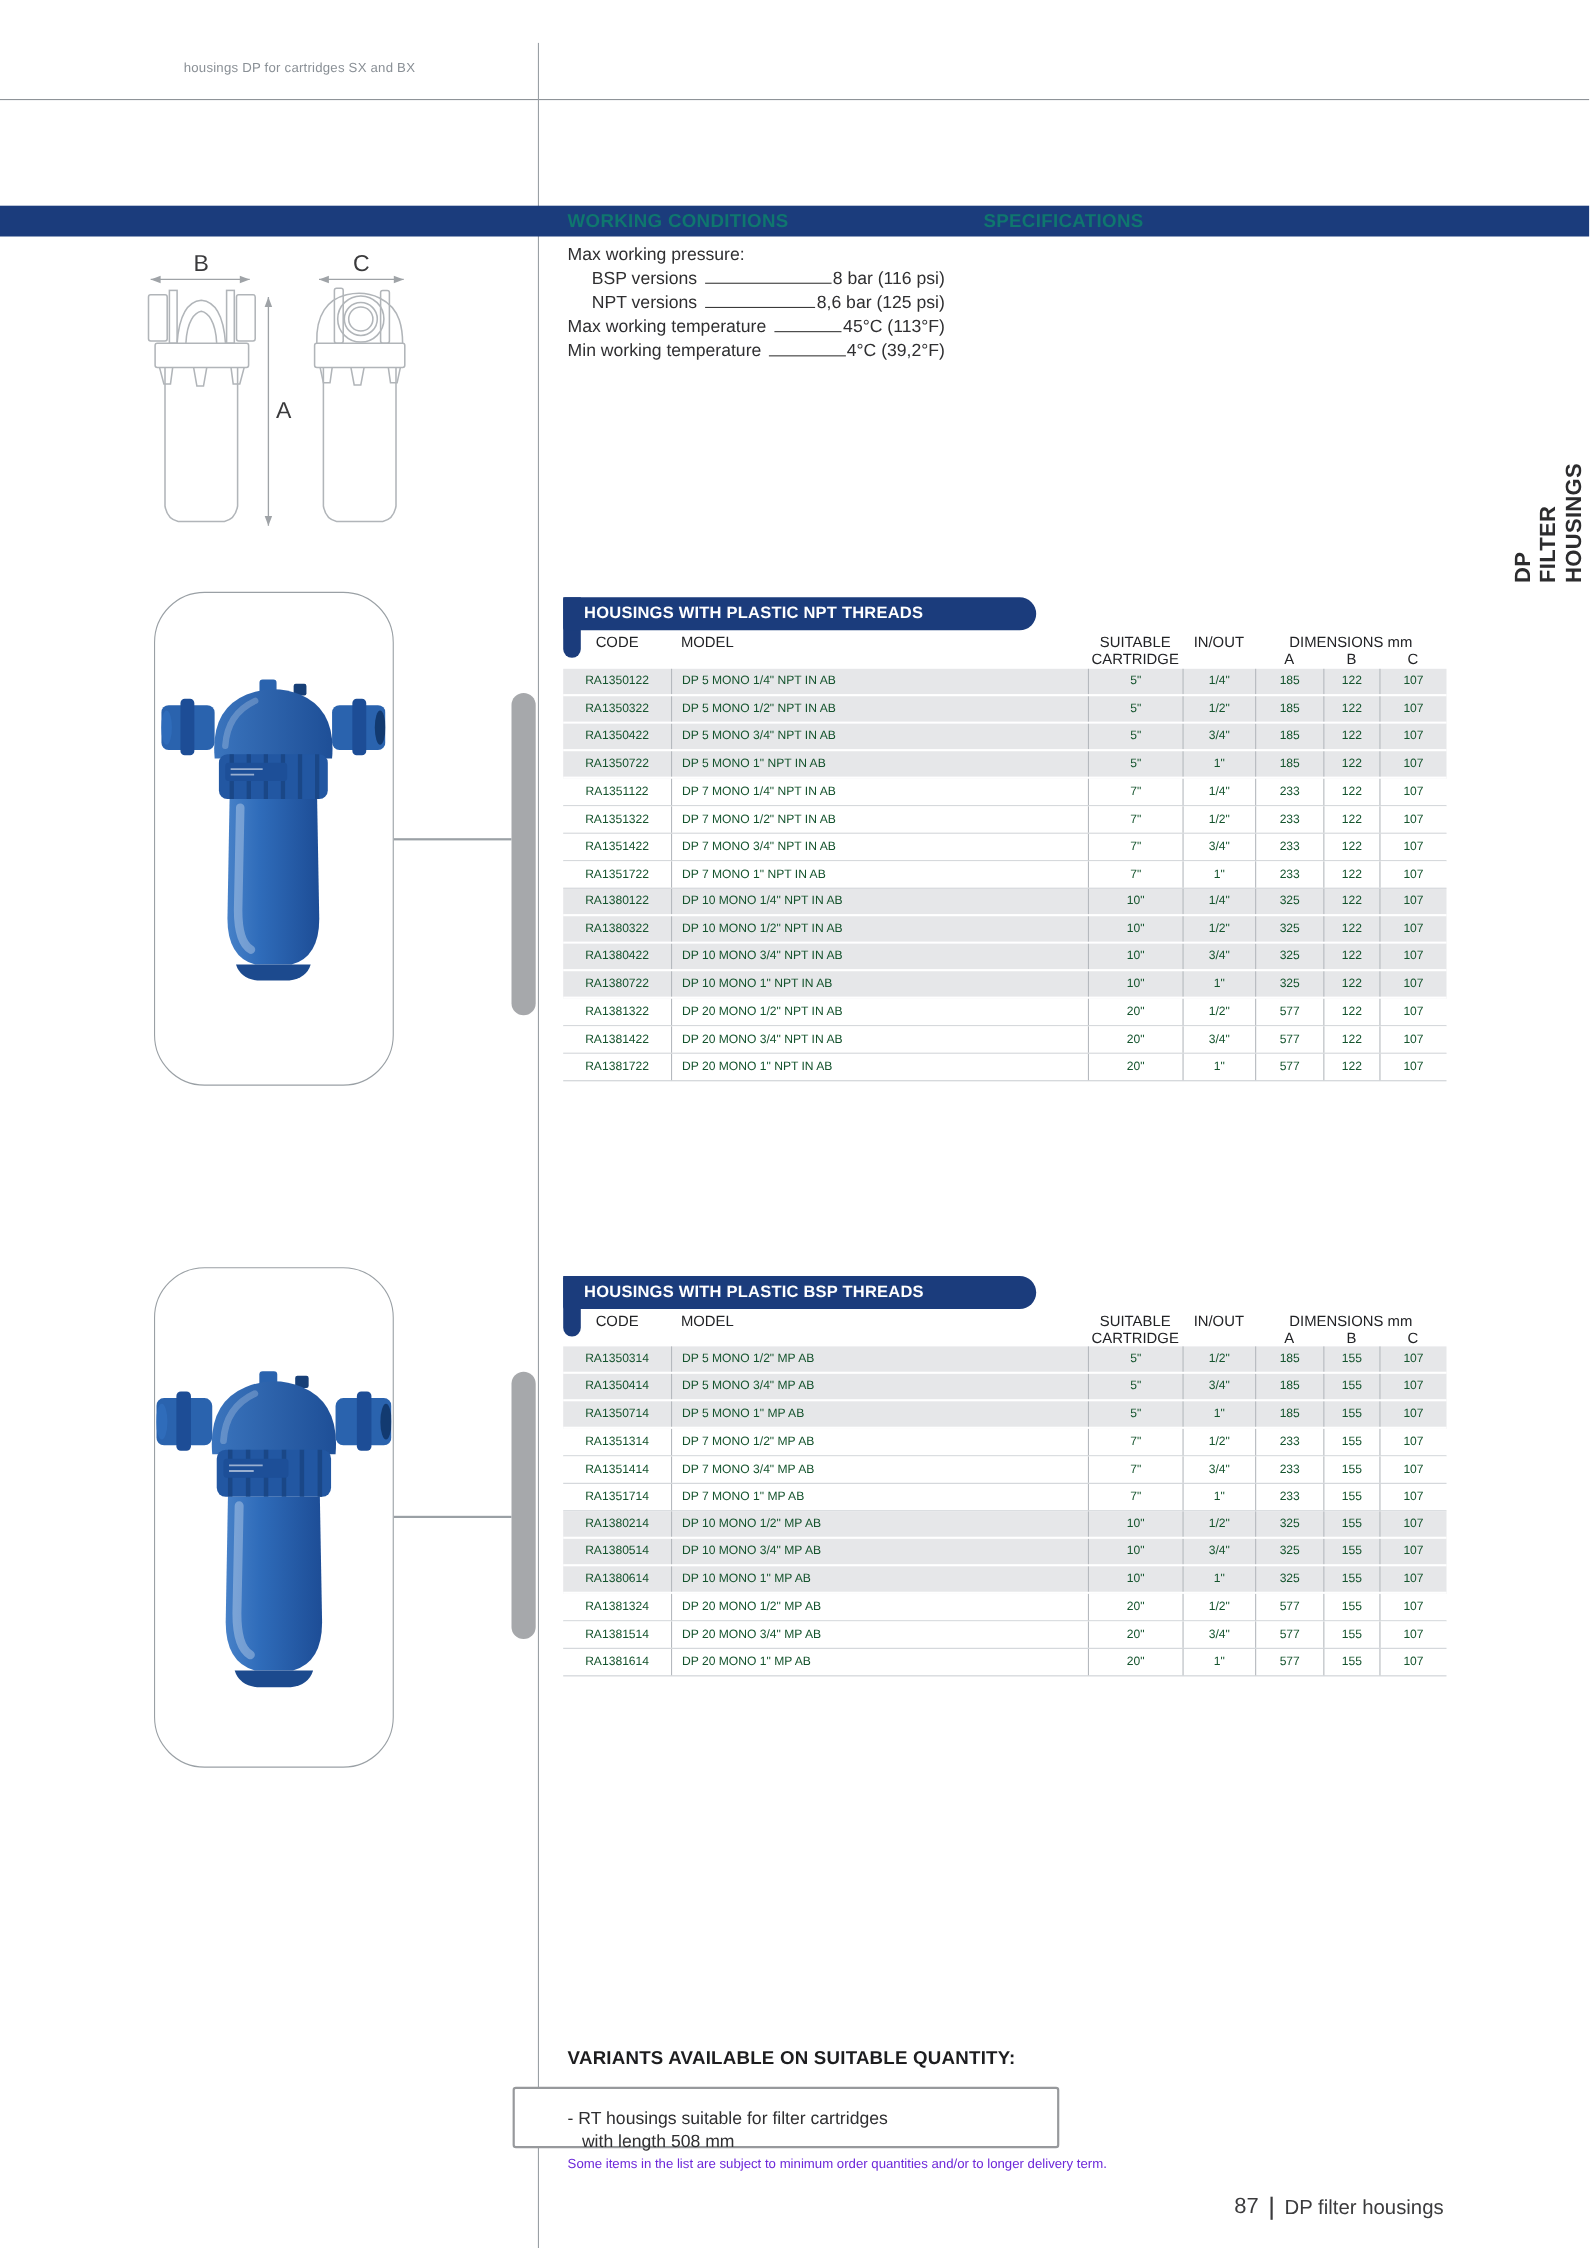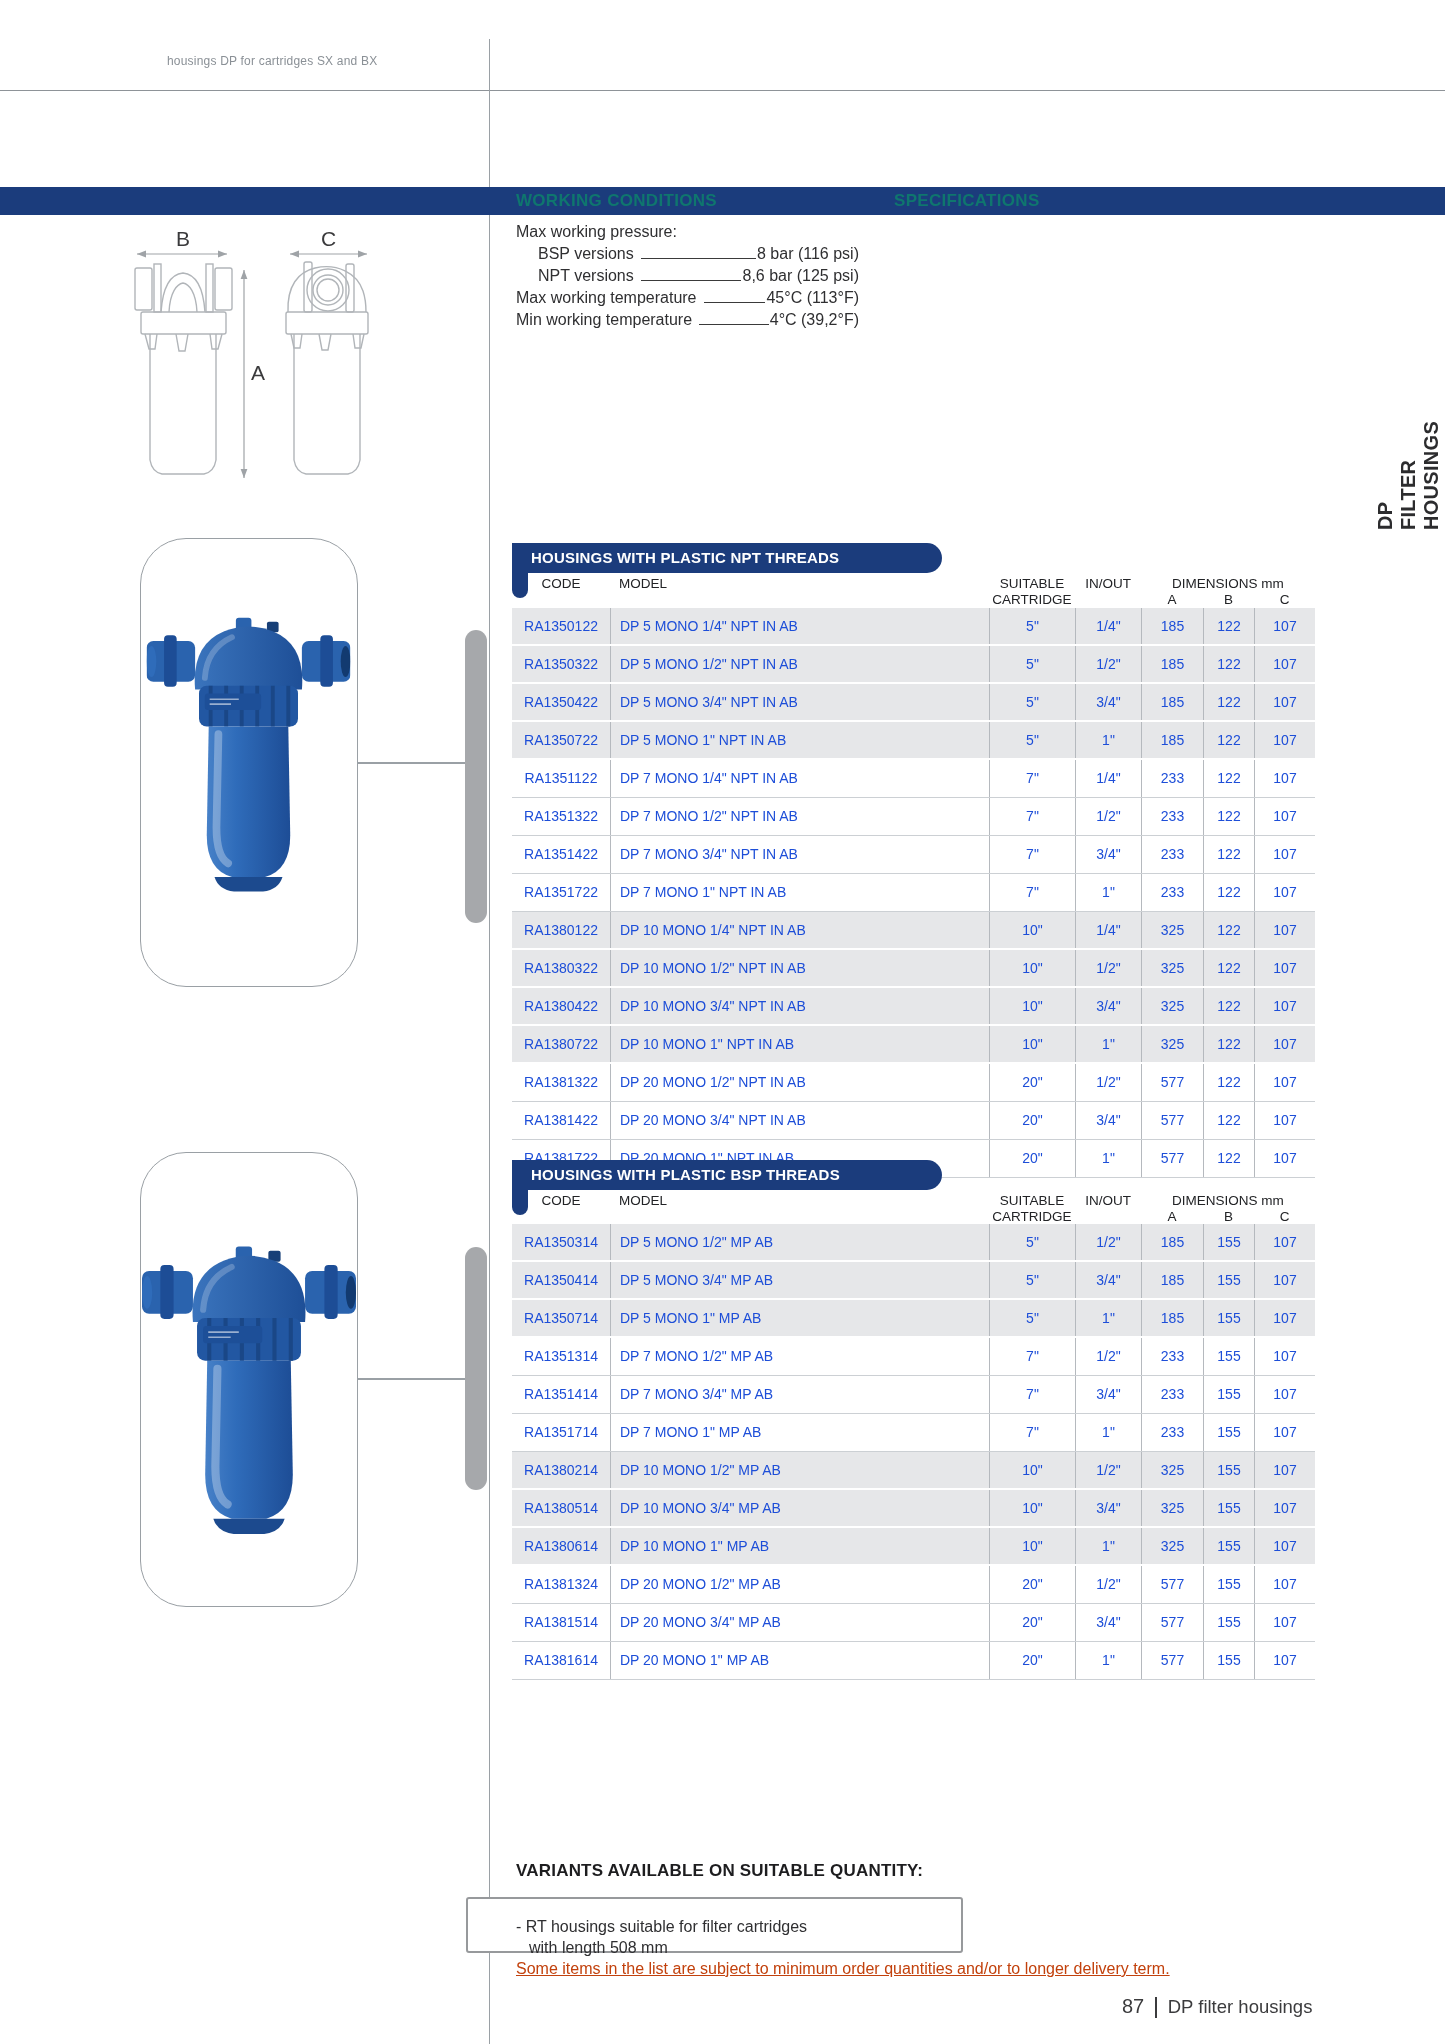--- a/index.html
+++ b/index.html
@@ -59,34 +59,34 @@
            grid-template-columns:98px 379px 86px 66px 174px;
            font-size:13.5px; font-weight:400; color:#222326; }
   .hc { text-align:center; line-height:16px; }
   .hc span { display:block; }
   .c-model { text-align:left; padding-left:9px; }
   .abc { display:grid; grid-template-columns:62px 51px 61px; }
   
   .tbody { position:absolute; left:0; width:803px; }
   .tb1 { top:65px; } .tb2 { top:64px; }
   .trow { display:grid; grid-template-columns:98px 379px 86px 66px 62px 51px 61px;
-          height:38px; align-items:center; font-size:14px; color:#1d4ed8;
+          height:25px; align-items:center; font-size:11px; color:#14532d;
           border-bottom:1px solid #ccd0d4; background:#fff; }
   .trow.shaded { background:#e6e7e9; border-bottom:2px solid #ffffff; }
   .cell { text-align:center; line-height:23px; height:100%; display:flex; align-items:center; justify-content:center; }
   .cell.model { justify-content:flex-start; padding-left:9px; }
   .trow .cell + .cell { border-left:1px solid #b5b9be; }
 
   
   .variants-title { position:absolute; left:516px; top:1861px; font-size:17px; font-weight:700; color:#1d1d1f; letter-spacing:.2px; }
   .variants-box { position:absolute; left:466px; top:1897px; width:497px; height:56px;
                   border:2px solid #97999c; border-radius:3px; background:#fff;
                   font-size:16px; color:#2f2f31; padding:17px 0 0 48px; line-height:21px; }
   .variants-box .indent2 { padding-left:13px; }
-  .footnote { position:absolute; left:516px; top:1960px; font-size:16px; color:#c2410c;text-decoration:underline; }
+  .footnote { position:absolute; left:516px; top:1960px; font-size:12px; color:#6d28d9; }
   .footer { position:absolute; left:1122px; top:1995px; display:flex; align-items:flex-end; gap:11px; color:#3b3b3d; }
   .footer .pnum { font-size:20px; }
   .footer .fsep { width:1.5px; height:21px; background:#3b3b3d; }
   .footer .flabel { font-size:18.5px; }
 
   svg text { font-family:"Liberation Sans","DejaVu Sans",sans-serif; }
 </style>
 </head>
 <body>
 

